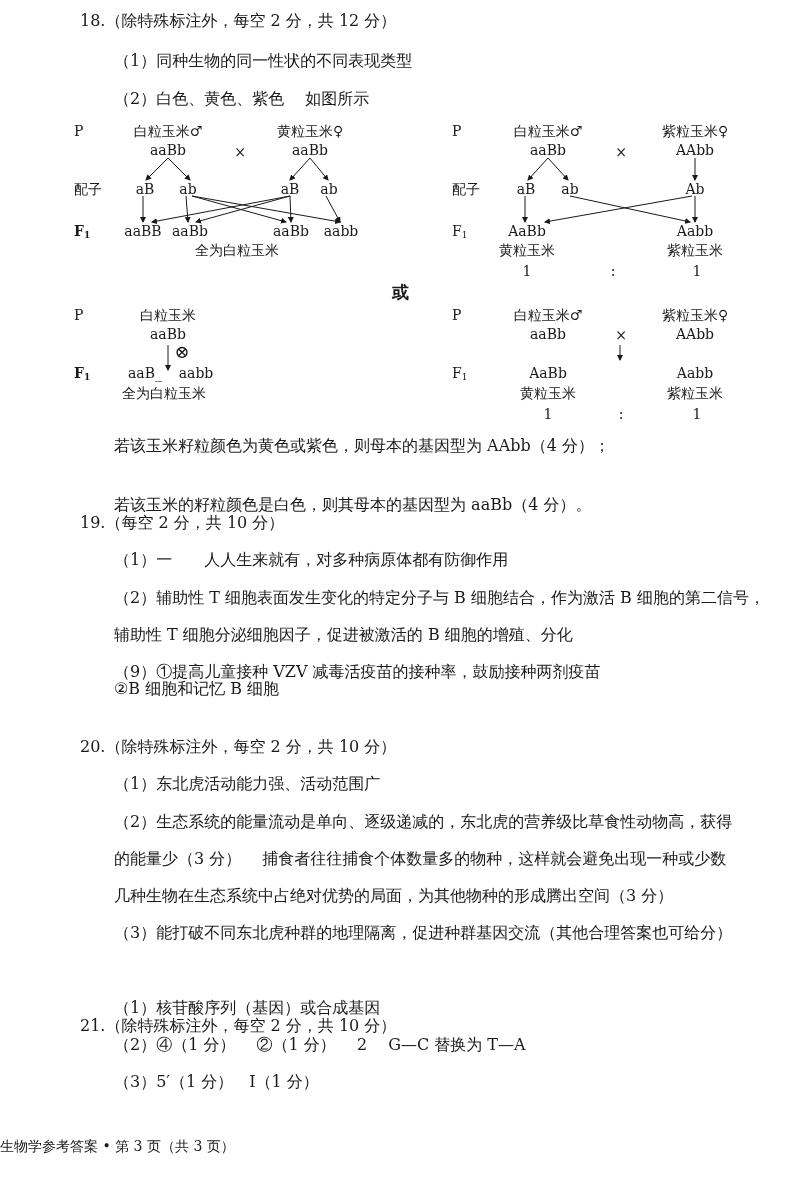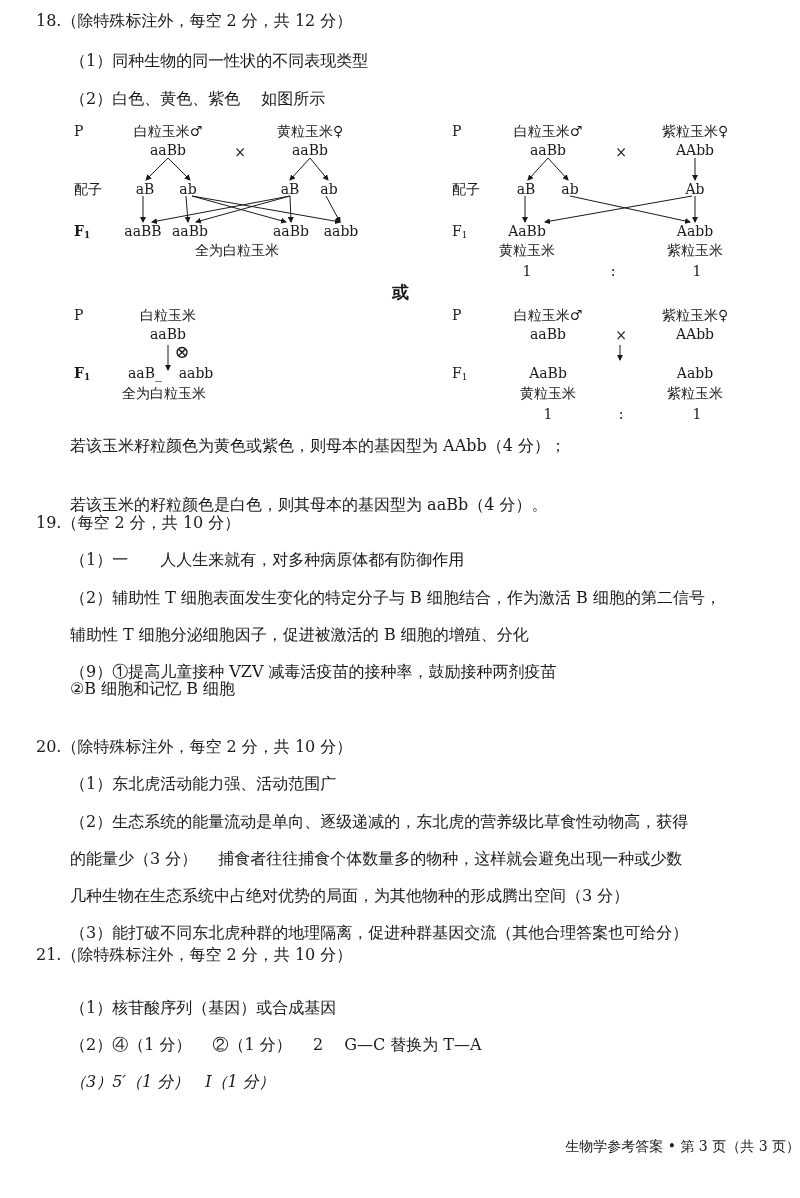--- a/index.html
+++ b/index.html
@@ -3,34 +3,34 @@
 <meta charset="utf-8">
 <style>
   html, body { margin: 0; padding: 0; background: #ffffff; }
   body {
     width: 800px; height: 1198px; position: relative; overflow: hidden;
     font-family: "DejaVu Serif", "Liberation Serif", serif;
     color: #1a1a1a;
   }
   .line {
     position: absolute; white-space: nowrap;
-    font-size: 16px; line-height: 22px;
+    font-size: 16px; line-height: 22px; margin-left: 44px;
   }
   .q { left: 36px; }
   .a1 { left: 70px; }
   .diag { position: absolute; left: 0; top: 0; width: 800px; height: 440px; }
   .dt {
     position: absolute; white-space: nowrap; font-size: 14px; line-height: 18px;
     transform: translateX(-50%);
   }
   .dt.left { transform: none; }
   .dt.gen { font-size: 14px; }
   .or-word { position: absolute; left: 392px; top: 281px; font-size: 17px; font-weight: bold; }
   svg.arrows { position: absolute; left: 0; top: 0; }
-  .footer { position: absolute; top: 1138px; left: 0; width: 800px; text-align: right; font-size: 14px; }
+  .footer { position: absolute; top: 1138px; left: 0; width: 800px; text-align: left; font-size: 14px; }
   .sub { font-size: 9px; vertical-align: -2px; }
 </style>
 </head>
 <body>
 
 <div class="line q" style="top:10px;">18.（除特殊标注外，每空 2 分，共 12 分）</div>
 <div class="line a1" style="top:50px;">（1）同种生物的同一性状的不同表现类型</div>
 <div class="line a1" style="top:88px;">（2）白色、黄色、紫色　 如图所示</div>
 
 <div class="diag">
@@ -144,18 +144,18 @@
 <div class="line a1" style="top:661px;">（9）①提高儿童接种 VZV 减毒活疫苗的接种率，鼓励接种两剂疫苗</div>
 <div class="line a1" style="top:678px;text-align:center;">②B 细胞和记忆 B 细胞</div>
 
 <div class="line q" style="top:736px;">20.（除特殊标注外，每空 2 分，共 10 分）</div>
 <div class="line a1" style="top:773px;text-align:right;">（1）东北虎活动能力强、活动范围广</div>
 <div class="line a1" style="top:811px;">（2）生态系统的能量流动是单向、逐级递减的，东北虎的营养级比草食性动物高，获得</div>
 <div class="line a1" style="top:848px;">的能量少（3 分）　 捕食者往往捕食个体数量多的物种，这样就会避免出现一种或少数</div>
 <div class="line a1" style="top:885px;">几种生物在生态系统中占绝对优势的局面，为其他物种的形成腾出空间（3 分）</div>
 <div class="line a1" style="top:922px;">（3）能打破不同东北虎种群的地理隔离，促进种群基因交流（其他合理答案也可给分）</div>
 
-<div class="line q" style="top:944px;">21.（除特殊标注外，每空 2 分，共 10 分）</div>
+<div class="line q" style="top:1015px;">21.（除特殊标注外，每空 2 分，共 10 分）</div>
 <div class="line a1" style="top:997px;">（1）核苷酸序列（基因）或合成基因</div>
 <div class="line a1" style="top:1034px;">（2）④（1 分）　 ②（1 分）　 2　 G—C 替换为 T—A</div>
-<div class="line a1" style="top:1071px;font-style:italic;">（3）5′（1 分）　I（1 分）</div>
+<div class="line a1" style="top:1071px;">（3）5′（1 分）　I（1 分）</div>
 
 <div class="footer">生物学参考答案 • 第 3 页（共 3 页）</div>
 
 </body></html>

